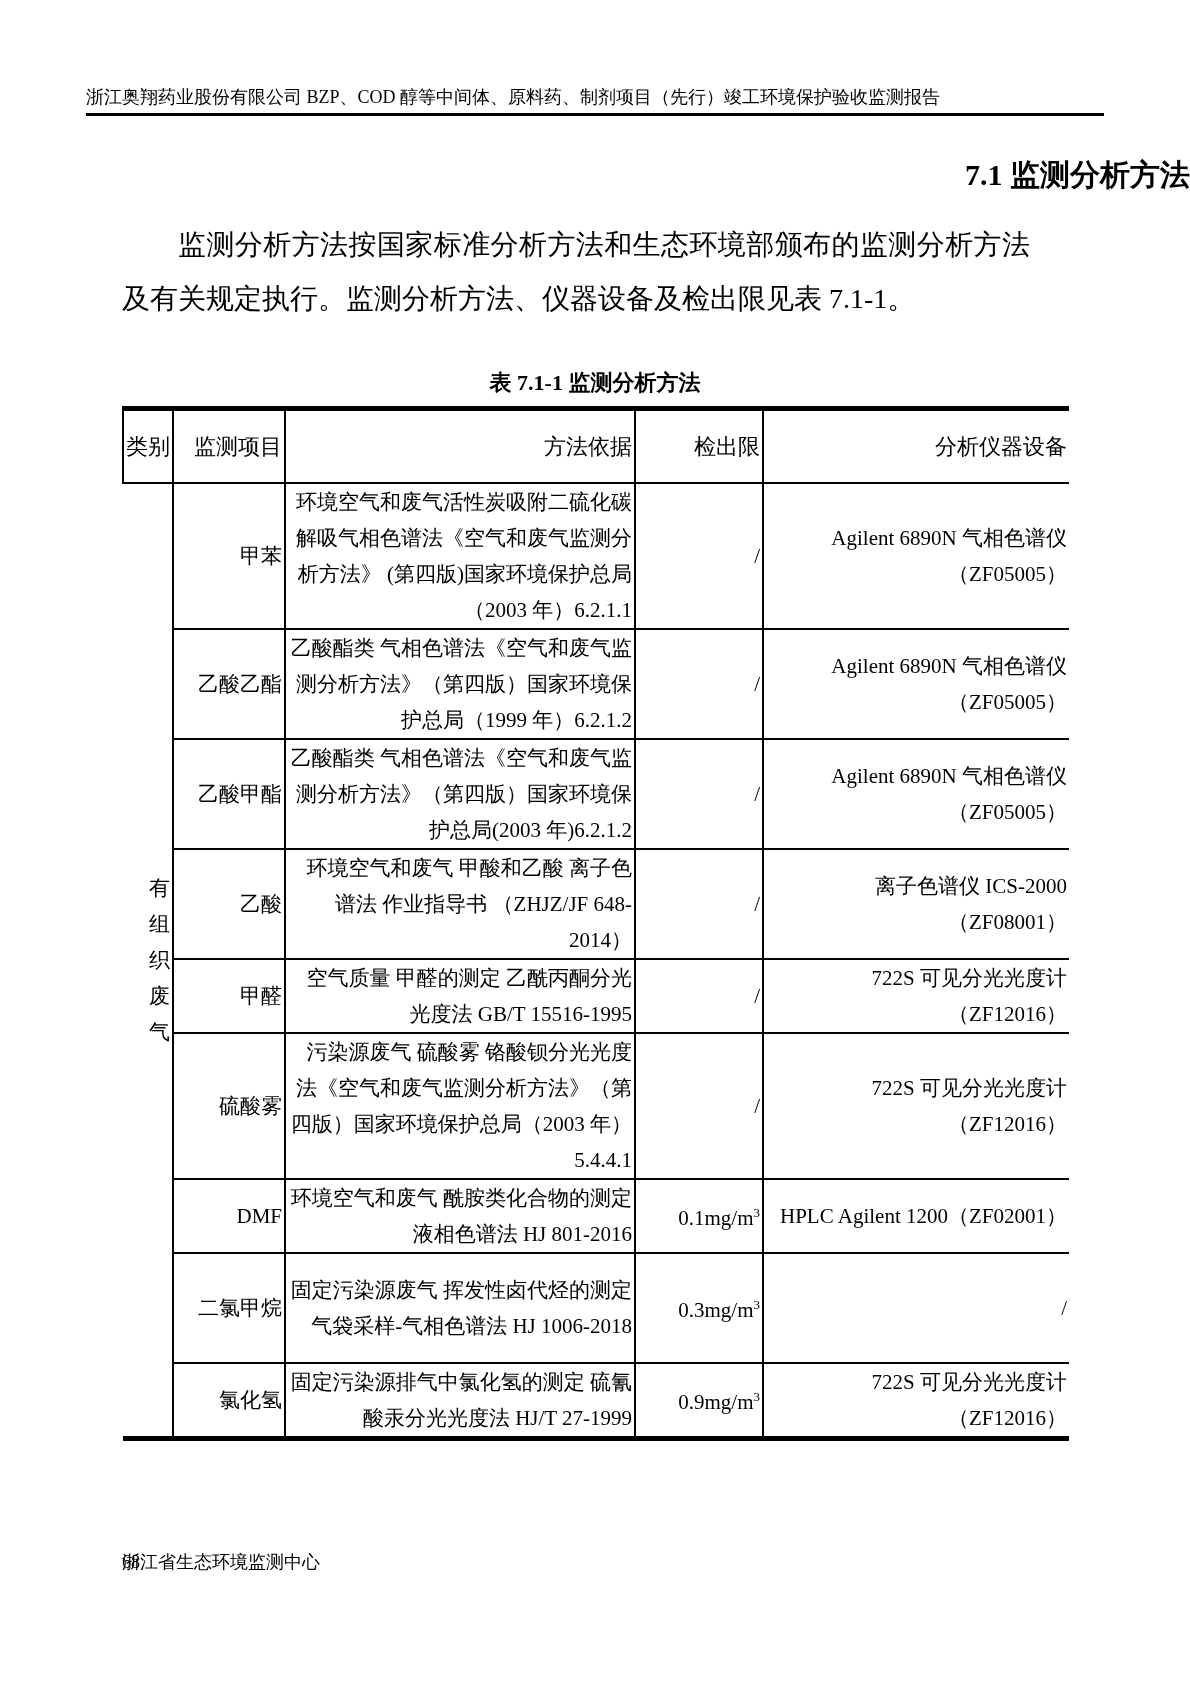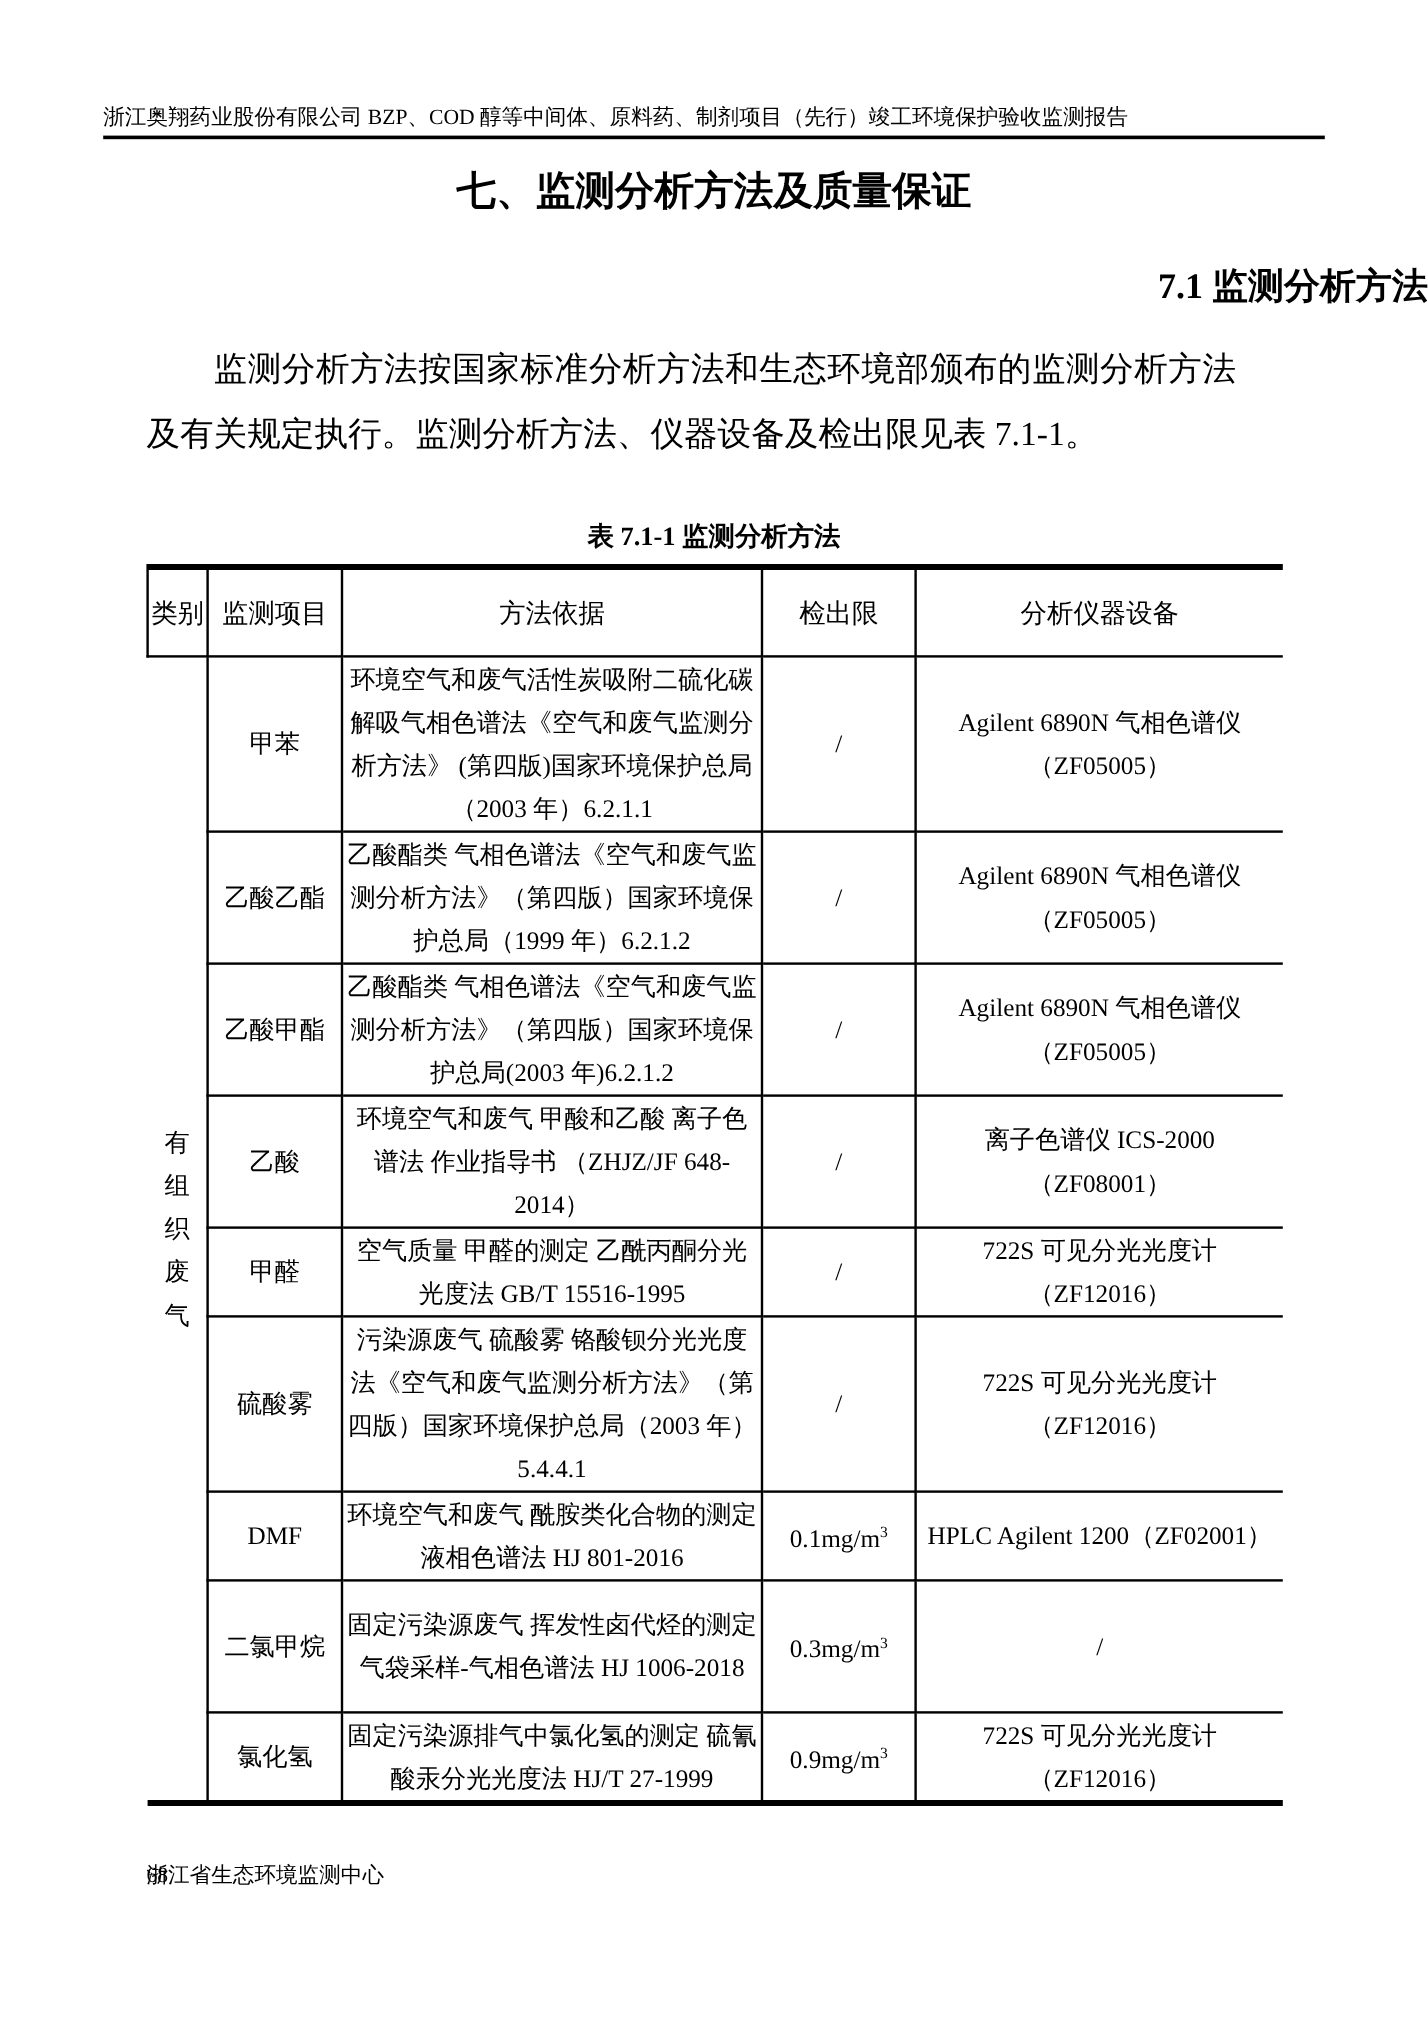--- a/index.html
+++ b/index.html
@@ -17,21 +17,21 @@
   
   .body-paragraph{font-size:28px;line-height:54px;margin:24px 0 0 122px;width:908px;
     text-indent:2em;text-align:justify;}
 
   
   .table-caption{font-size:22px;line-height:26px;font-weight:bold;text-align:center;margin:44px 122px 10px;}
 
   
   table.methods{border-collapse:collapse;table-layout:fixed;margin:0 0 0 122px;width:946px;
     border-top:5px solid #000;border-bottom:5px solid #000;}
-  table.methods th,table.methods td{border:2px solid #000;padding:0 2px;text-align:center;vertical-align:middle;
+  table.methods th,table.methods td{border:2px solid #000;padding:0 2px;text-align:right;vertical-align:middle;
     font-size:21px;line-height:36px;font-weight:normal;overflow:hidden;}
   table.methods thead th{border-top:none;font-size:22px;line-height:33px;}
   table.methods tr > *:last-child{border-right:none;}
   table.methods thead th:first-child{border-left:2px solid #000;word-break:break-all;}
   td.cat-cell{border-left:none !important;white-space:pre-line;line-height:58px;}
   td.method-cell{padding:0 1px;}
   td.limit-cell sup{font-size:13px;}
 
   
   thead tr{height:74px;}
@@ -52,21 +52,20 @@
 </style>
 </head>
 <body>
 
 <div class="page">
 
   <div class="pg-header">
     <div class="pg-header-text">浙江奥翔药业股份有限公司 BZP、COD 醇等中间体、原料药、制剂项目（先行）竣工环境保护验收监测报告</div>
   </div>
 
-  <div class="chapter-title">七、监测分析方法及质量保证</div>
 
   <div class="section-heading">7.1 监测分析方法</div>
 
   <div class="body-paragraph">监测分析方法按国家标准分析方法和生态环境部颁布的监测分析方法及有关规定执行。监测分析方法、仪器设备及检出限见表 7.1-1。</div>
 
   <div class="table-caption">表 7.1-1  监测分析方法</div>
 
   <table class="methods">
     <colgroup>
       <col style="width:50px">

